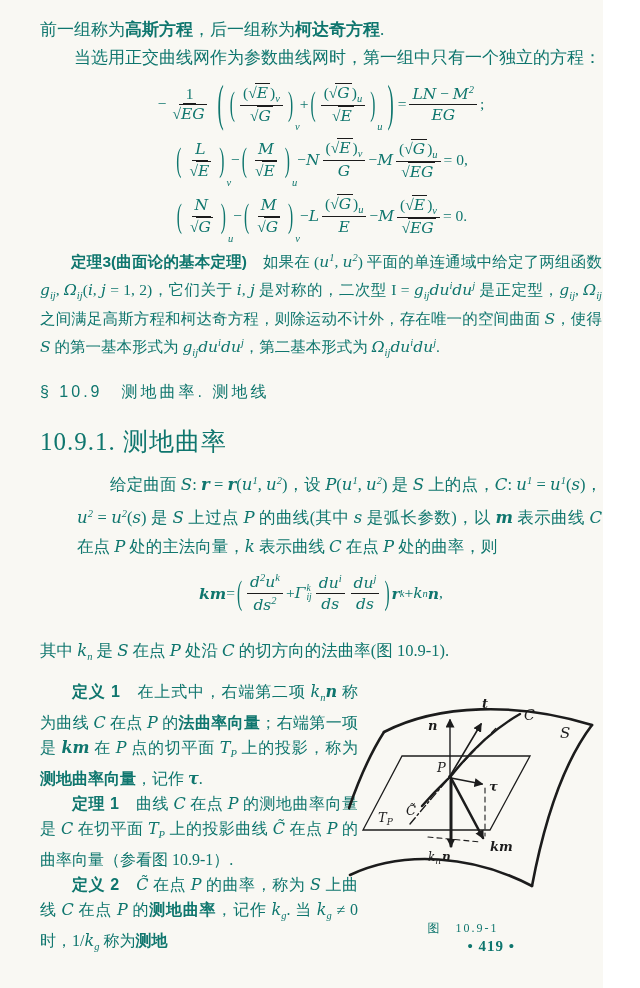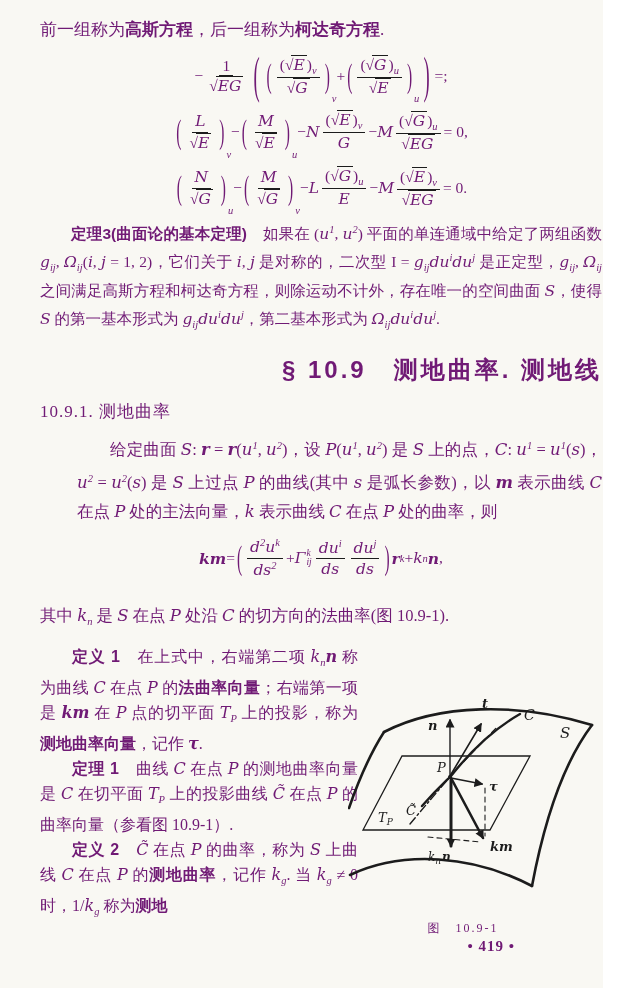--- a/index.html
+++ b/index.html
@@ -1,30 +1,30 @@
 <!DOCTYPE html>
 <html><head>
 <meta charset="utf-8">
 <style>
   html,body{margin:0;padding:0;}
   .pg{position:relative;width:603px;height:988px;background:#f9f8f3;overflow:hidden;
-      font-family:"Liberation Serif","DejaVu Serif",serif;color:#701a75;}
+      font-family:"Liberation Serif","DejaVu Serif",serif;color:#0f766e;}
   .content{position:absolute;left:40px;top:16px;width:562px;}
   p{margin:0;}
   .line{font-size:17px;line-height:28px;}
   .indent{text-indent:2em;}
   .jp{text-align:justify;}
   .thm{font-size:15.5px;line-height:23px;margin-top:6px;}
   .given{font-size:16.5px;line-height:29px;margin-top:2px;margin-left:37px;}
   .knline{font-size:16.5px;line-height:28px;margin-top:20px;}
   .formula{display:flex;justify-content:center;align-items:center;
            font-size:15.5px;margin:8px 0 6px 0;min-height:48px;}
-  h2{font-family:"Liberation Sans","DejaVu Sans",sans-serif;font-weight:700;font-size:24px;
-     text-align:right;margin:18px 0 6px 0;letter-spacing:3px;}
-  h3{font-weight:400;font-size:17px;margin:14px 0 8px 0;letter-spacing:1px;}
+  h2{font-family:"Liberation Sans","DejaVu Sans",sans-serif;font-weight:400;font-size:16px;
+     text-align:left;margin:18px 0 6px 0;letter-spacing:3px;}
+  h3{font-weight:400;font-size:25px;margin:22px 0 8px 0;letter-spacing:1px;}
   .cols{display:flex;margin-top:8px;}
   .leftcol{width:318px;font-size:16px;line-height:25px;}
   .leftcol p{text-indent:2em;text-align:justify;}
   
   .mt{}
   .mb{font-family:"Liberation Sans","DejaVu Sans",sans-serif;font-weight:700;}
   .mi{font-style:italic;font-family:"DejaVu Serif","Liberation Serif",serif;}
   .mbi{font-style:italic;font-weight:700;font-family:"DejaVu Serif","Liberation Serif",serif;}
   .msub{font-size:10.5px;font-style:italic;vertical-align:-4px;}
   .msup{font-size:10.5px;font-style:italic;vertical-align:6px;}
@@ -49,20 +49,21 @@
   .pagenum{position:absolute;right:88px;top:938px;font-weight:700;font-size:15px;letter-spacing:1px;}
   svg text{font-family:"DejaVu Serif","Liberation Serif",serif;}
 </style>
 </head>
 <body>
 
 <div class="pg">
   <div class="content">
 
     <p class="line jp"><span class="mt">前一组称为</span><span class="mb">高斯方程</span><span class="mt">，后一组称为</span><span class="mb">柯达奇方程</span><span class="mt">.</span></p>
+    <p class="line jp indent"><span class="mt">当选用正交曲线网作为参数曲线网时，第一组中只有一个独立的方程：</span></p>
 
     <div class="formula">
         <span class="mt">− </span>
         <span class="mfrac">
           <span class="mnum"><span class="mt">1</span></span>
           <span class="mden"><span class="msqrt"><span class="mrs">√</span><span class="mrad"><span class="mi">EG</span></span></span></span>
         </span>
         <span class="mpar">
           <span class="mlp3">(</span>
           <span class="mpc">
@@ -86,20 +87,24 @@
                   <span class="mden"><span class="msqrt"><span class="mrs">√</span><span class="mrad"><span class="mi">E</span></span></span></span>
                 </span>
               </span>
               <span class="mlp2">)</span>
               <span class="msub psub">u</span>
             </span>
           </span>
           <span class="mlp3">)</span>
         </span>
         <span class="mt"> = </span>
+        <span class="mfrac">
+          <span class="mnum"><span class="mi">LN</span><span class="mt"> − </span><span class="mi">M</span><span class="msup">2</span></span>
+          <span class="mden"><span class="mi">EG</span></span>
+        </span>
         <span class="mt">;</span>
       </div>
 
 
     <div class="formula">
         <span class="mpar">
           <span class="mlp2">(</span>
           <span class="mpc">
             <span class="mfrac">
               <span class="mnum"><span class="mi">L</span></span>

